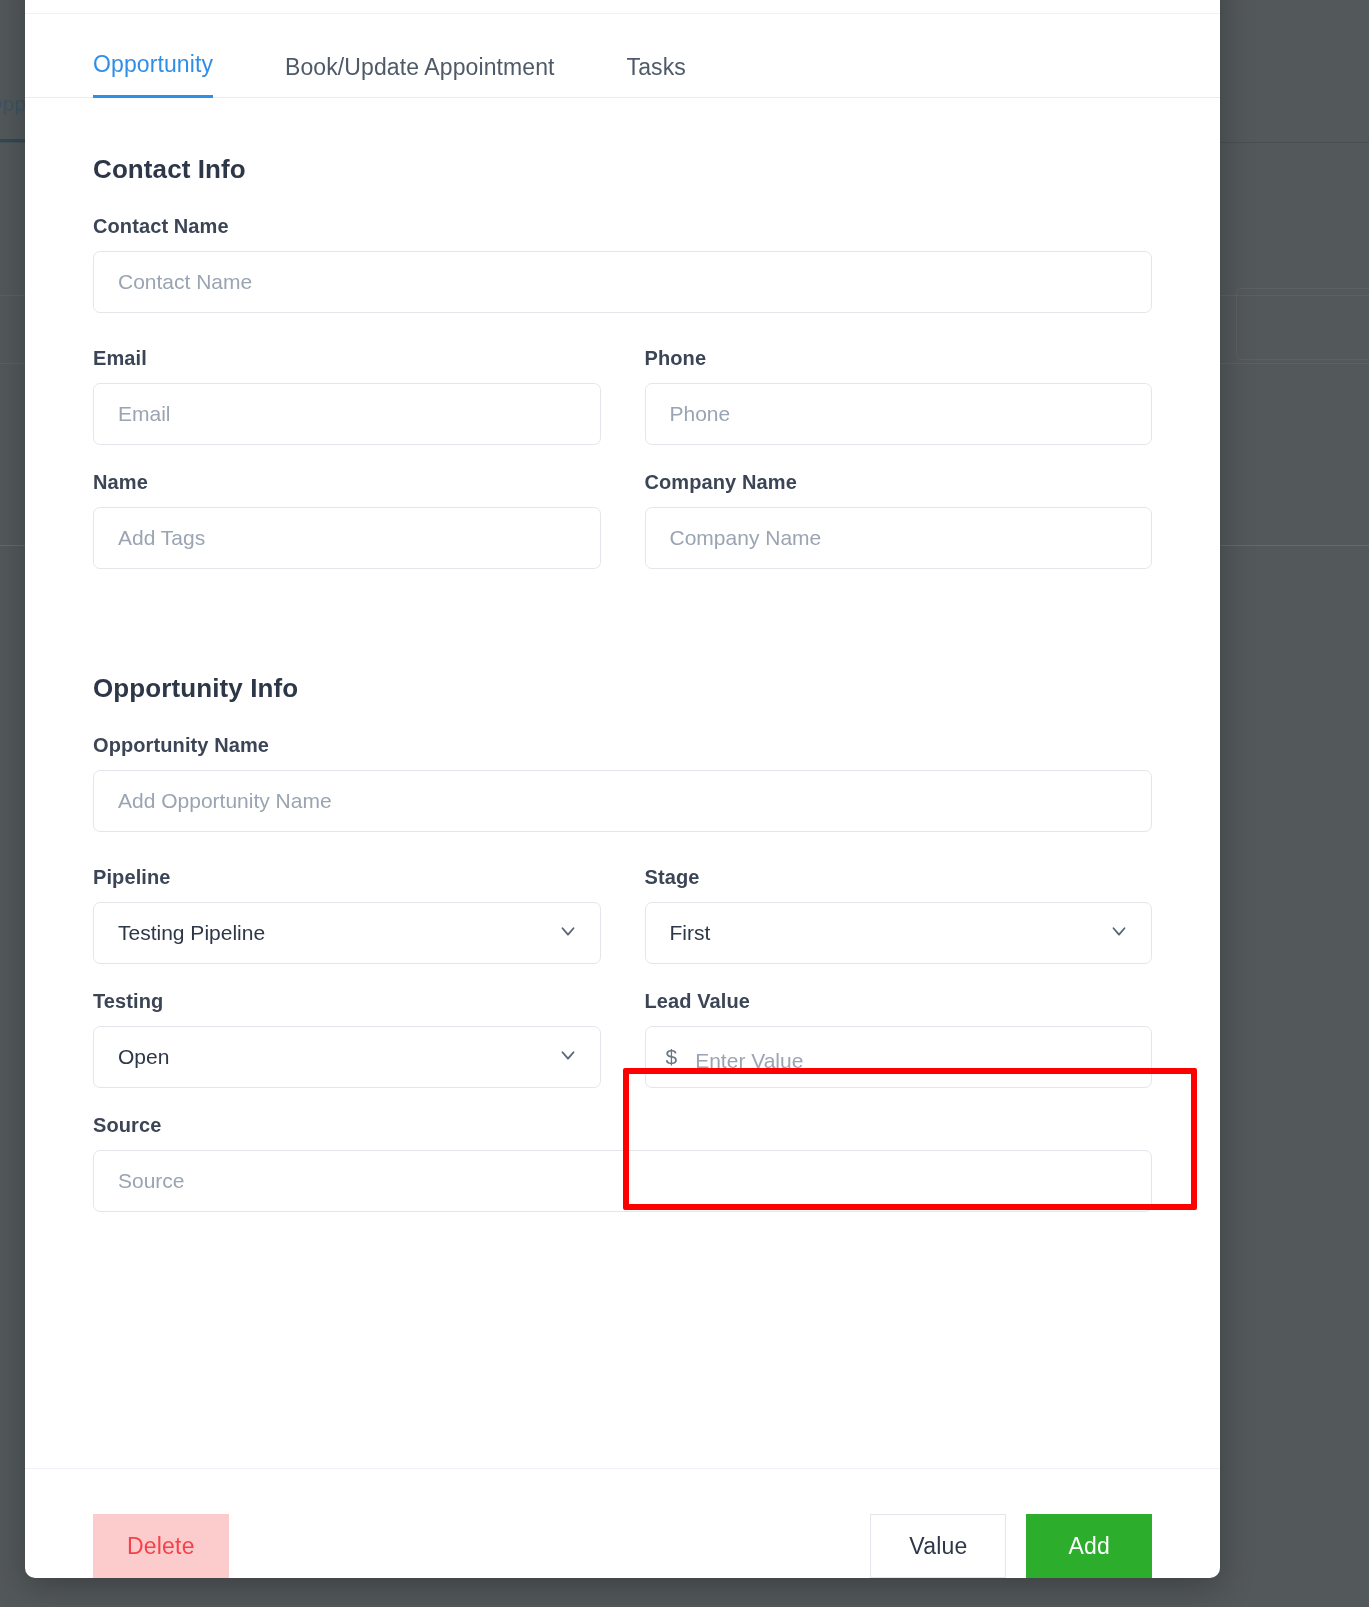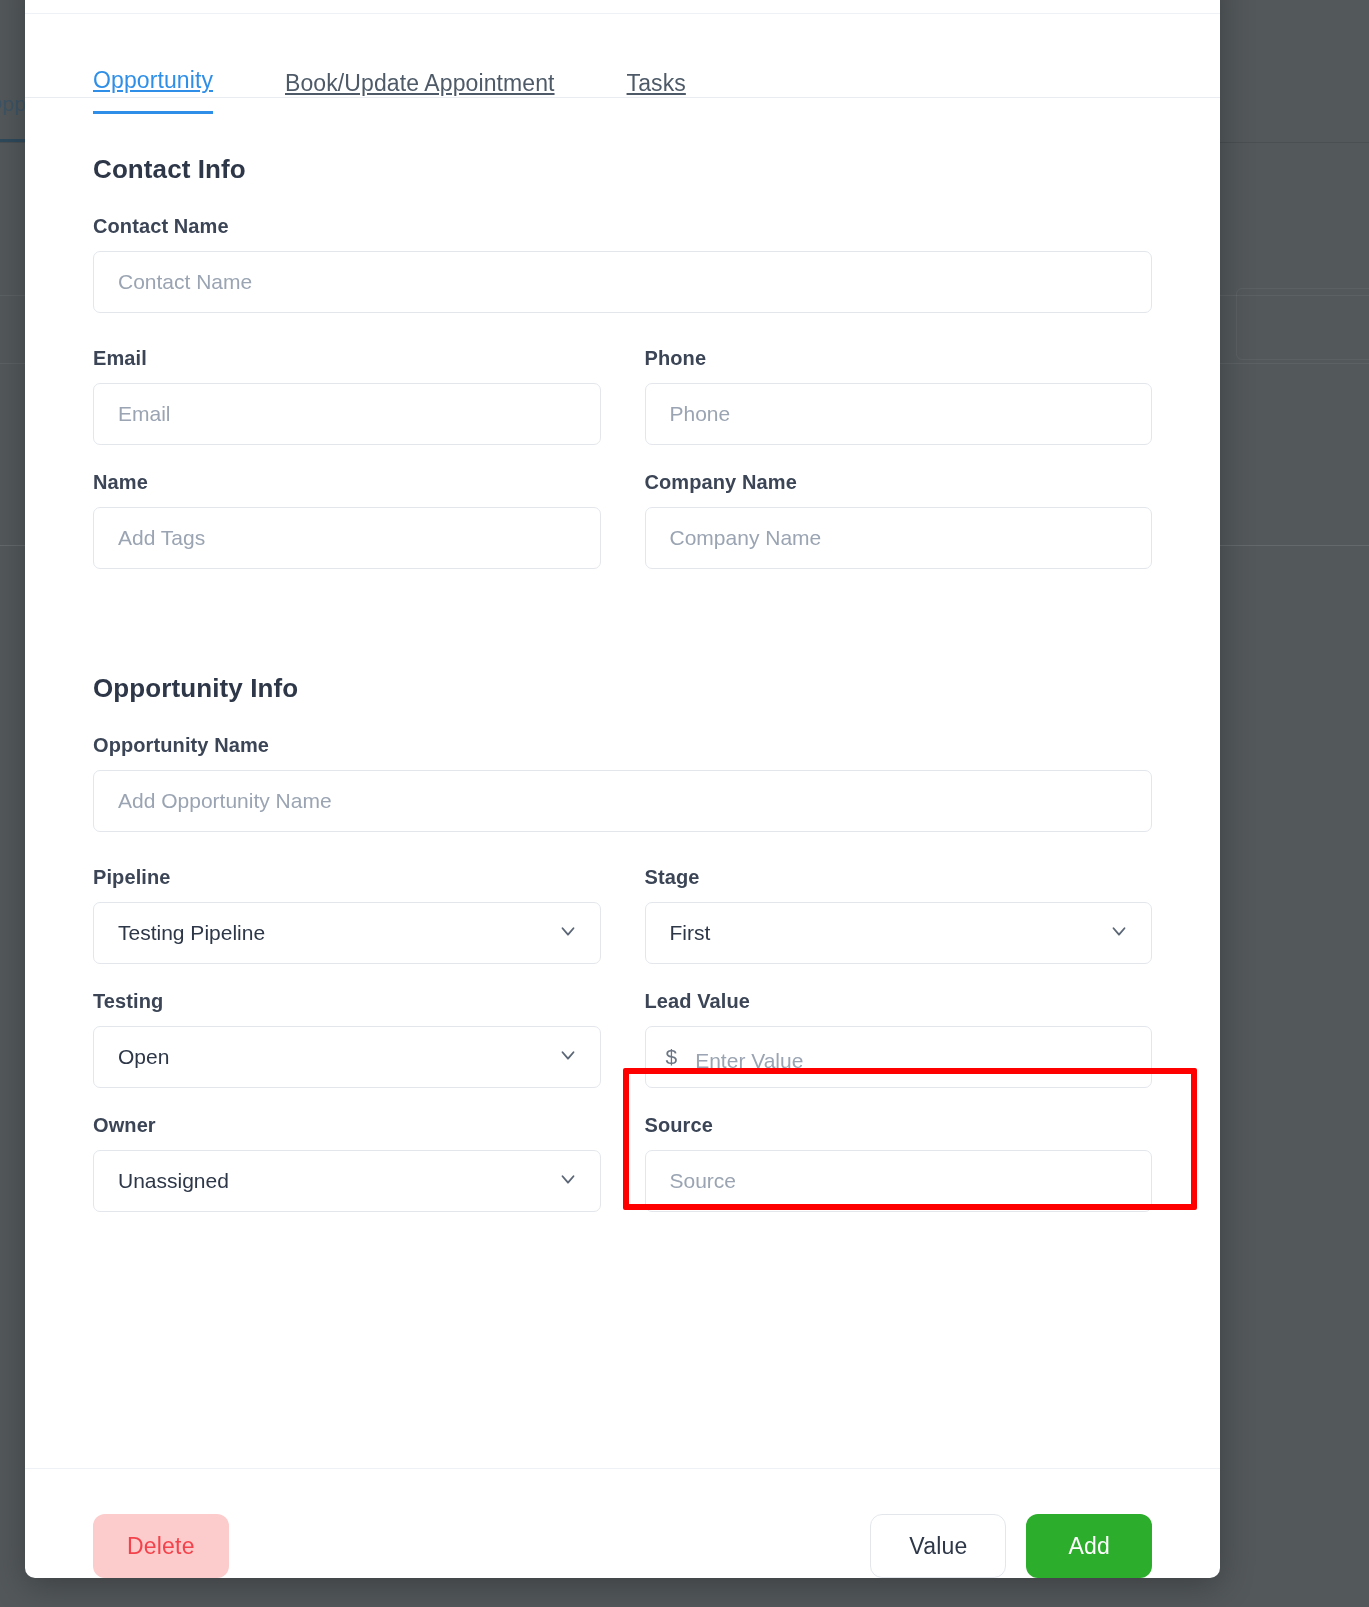--- a/index.html
+++ b/index.html
@@ -90,22 +90,21 @@
   }
   .tab {
     font-size: 23px;
     color: #4e5a68;
     padding: 0 0 17px 0;
     margin-right: 72px;
     cursor: pointer;
     white-space: nowrap;
     letter-spacing: .1px;
     position: relative;
-    top: 17px;
-    text-decoration: underline;
+    top: 1px;
   }
   .tab.active {
     color: #2f8fe8;
     border-bottom: 3px solid #2f8fe8;
   }
 
   
   .modal-body {
     flex: 1 1 auto;
     padding: 0 68px;
@@ -222,21 +221,21 @@
   
   .modal-footer {
     flex: none;
     border-top: 1px solid #eef2f6;
     padding: 45px 68px 0 68px;
     display: flex;
     align-items: center;
   }
   .btn {
     font-size: 23px;
-    border-radius: 12px;
+    border-radius: 0;
     border: none;
     cursor: pointer;
     font-family: "Liberation Sans", sans-serif;
     letter-spacing: .2px;
   }
   .btn-delete {
     background: #fccccc;
     color: #f3424b;
     padding: 0 34px;
     height: 64px;
@@ -372,33 +371,20 @@
         <div class="field-label">Lead Value</div>
         <div class="money-field">
           <span class="money-symbol">$</span>
           <input class="money-input" type="text" placeholder="Enter Value" style="">
         </div>
       </div>
     </div>
 
     <div class="row">
       <div class="col">
-        <div class="field-label">Owner</div>
-        <div class="select-wrap">
-          <div class="select-box">
-            <span>Unassigned</span>
-          </div>
-          <span class="chevron">
-            <svg width="22" height="22" viewBox="0 0 24 24" fill="none" stroke="#5b6676" stroke-width="2" stroke-linecap="round" stroke-linejoin="round">
-                <polyline points="6 9 12 16 18 9"></polyline>
-              </svg>
-          </span>
-        </div>
-      </div>
-      <div class="col">
         <div class="field-label">Source</div>
         <input class="input" type="text" placeholder="Source" style="">
       </div>
     </div>
 
   </div>
 
   <div class="modal-footer">
     <button class="btn btn-delete">Delete</button>
     <div class="footer-spacer"></div>

